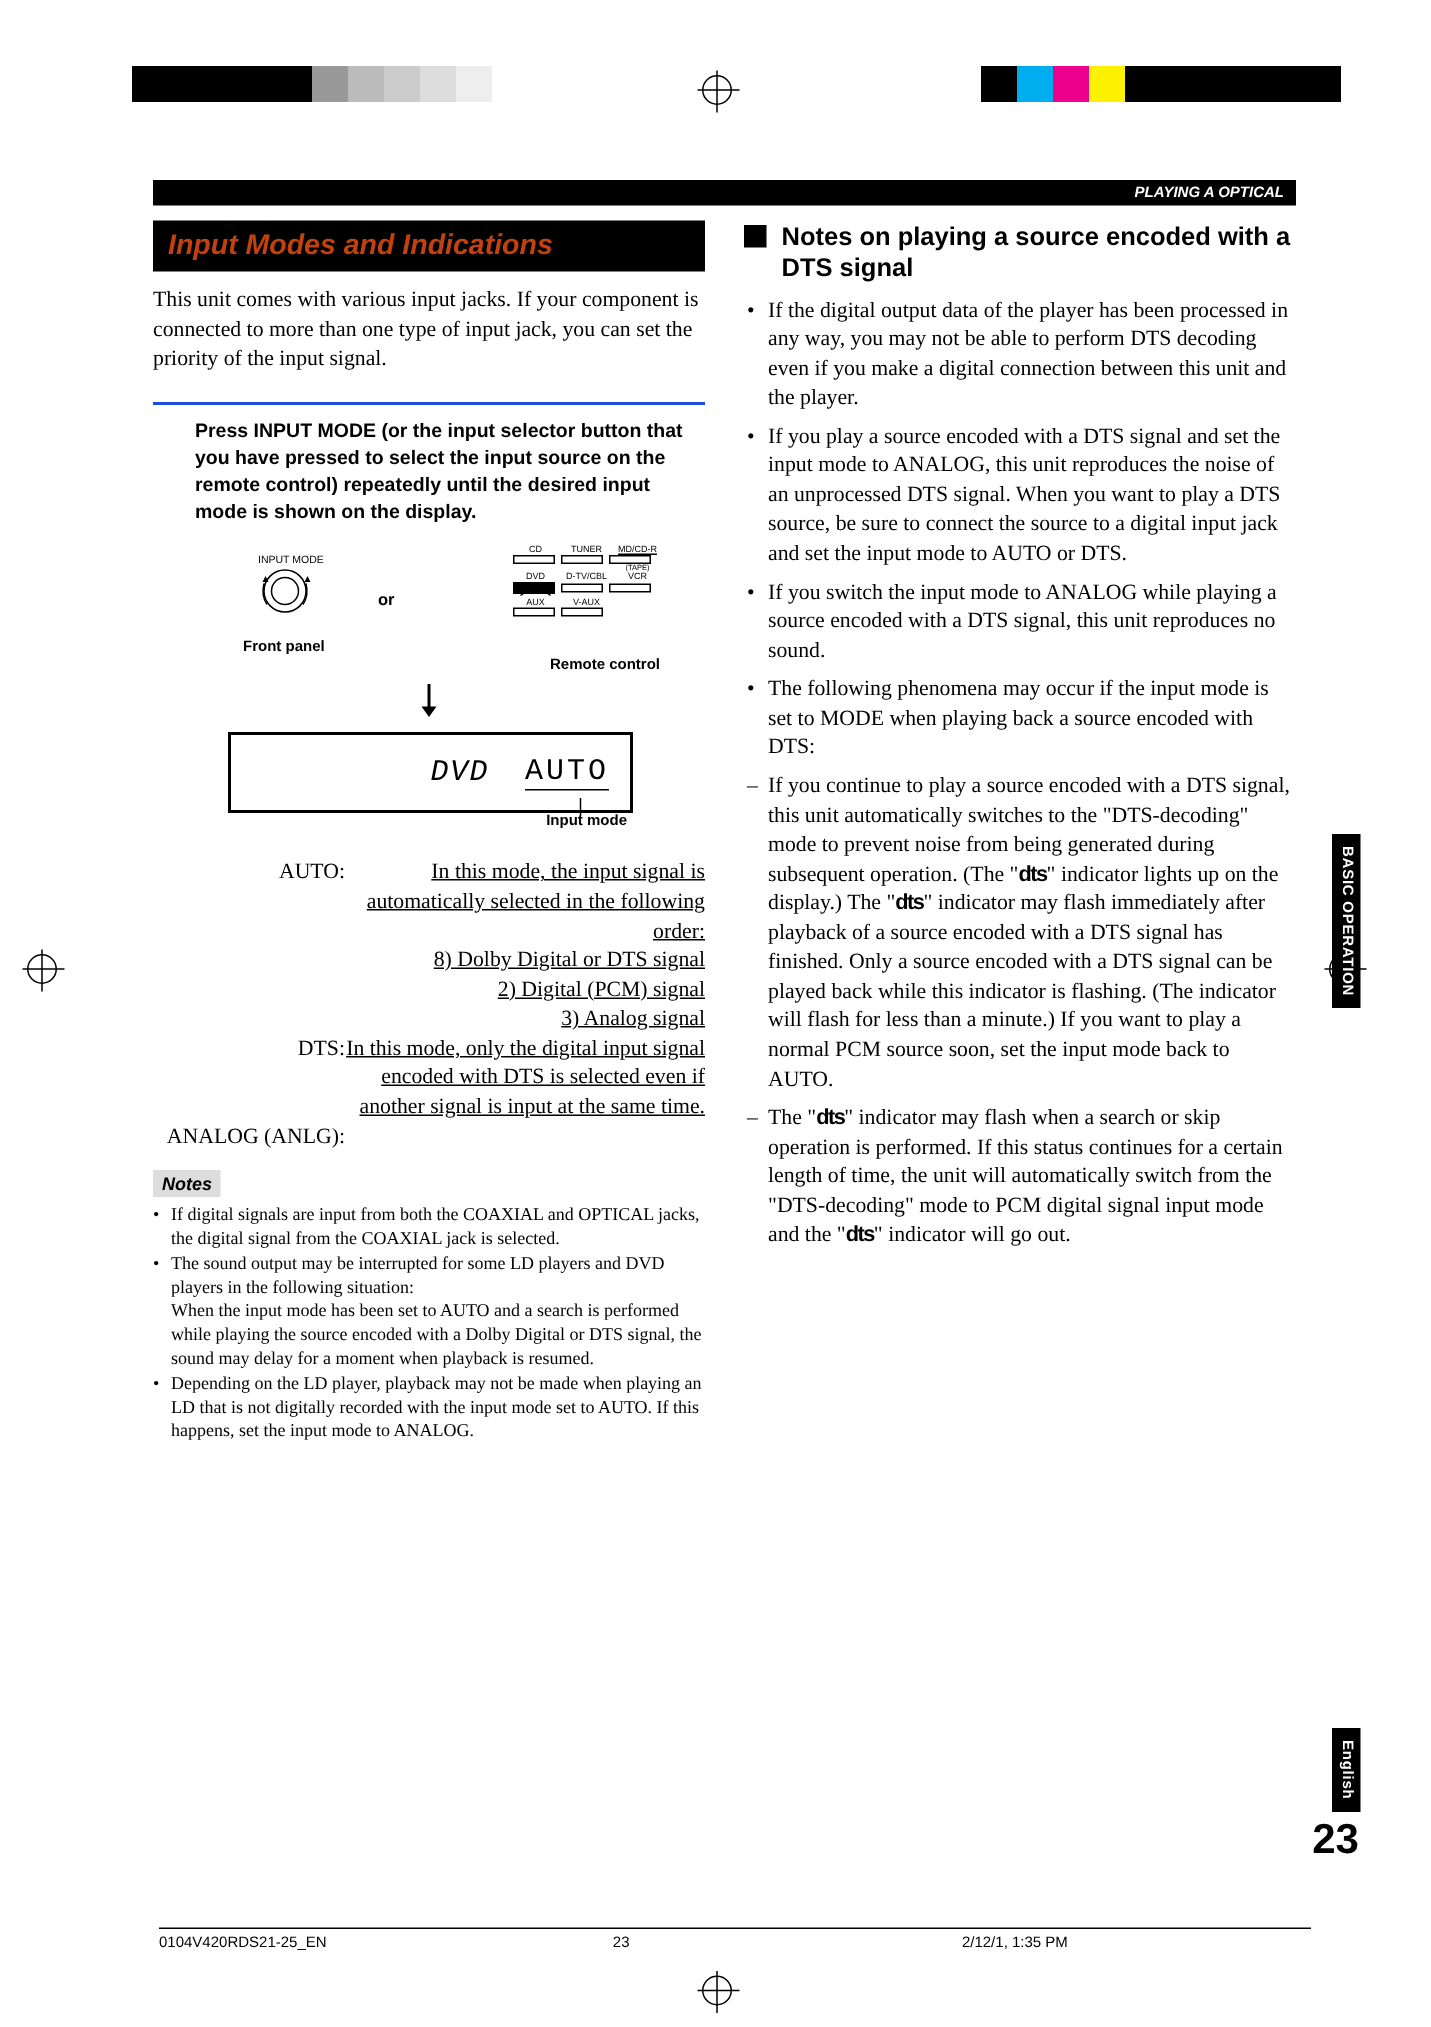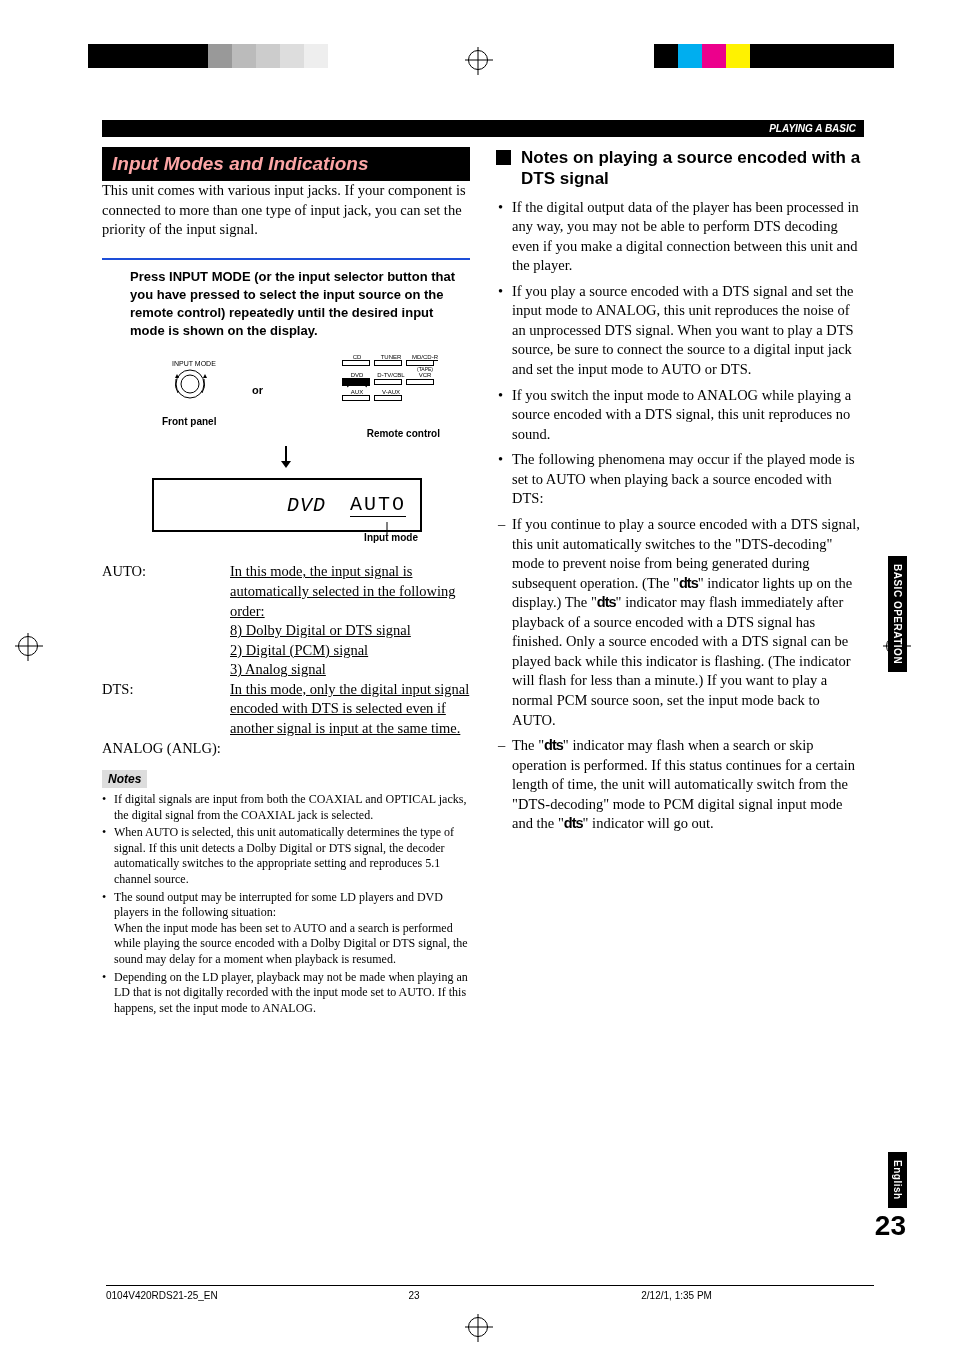--- a/index.html
+++ b/index.html
@@ -81,26 +81,27 @@
     padding: 3px 8px;
     margin-bottom: 10px;
   }
   .columns {
     display: flex;
     gap: 26px;
   }
   .col { width: 368px; }
   .section-title {
     background: #000;
-    color: #fca5a5;
+    color: #c2410c;
     font-family: Arial, Helvetica, sans-serif;
     font-weight: bold;
     font-style: italic;
     font-size: 19px;
     padding: 6px 10px;
+    margin-bottom: 10px;
   }
   .serif-body {
     font-size: 14.5px;
     line-height: 1.35;
   }
   .instruction-block {
     border-top: 2px solid #1d4ed8;
     margin-top: 18px;
     padding-top: 8px;
   }
@@ -140,21 +141,21 @@
     font-family: "Courier New", monospace;
     letter-spacing: 2px;
     font-size: 20px;
     font-weight: 300;
   }
   .mode-list {
     font-size: 14.5px;
     line-height: 1.35;
     margin-top: 8px;
   }
-  .mode-list .row { display: flex; }
+  .mode-list .row { display: flex; text-align: right; }
   .mode-list .term { width: 128px; flex-shrink: 0; }
   .mode-list .def { flex: 1; text-decoration: underline; }
   .notes-header {
     font-family: Arial, Helvetica, sans-serif;
     font-weight: bold;
     font-style: italic;
     font-size: 12px;
     background: #ddd;
     display: inline-block;
     padding: 2px 6px;
@@ -273,21 +274,21 @@
     <div class="cb-black"></div>
       <div class="cb-black"></div>
       <div class="cb-black"></div>
   </div>
 </div>
 <div class="reg-side left"></div>
 <div class="reg-side right"></div>
 <div class="reg-mark-bottom"></div>
 
 <div class="page">
-  <div class="header-bar">PLAYING A BASIC</div>
+  <div class="header-bar">PLAYING A OPTICAL</div>
 
   <div class="columns">
 
     <div class="col">
       <div class="section-title">Input Modes and Indications</div>
       <p class="serif-body">This unit comes with various input jacks. If your component is connected to more than one type of input jack, you can set the priority of the input signal.</p>
 
       <div class="instruction-block">
         <p class="instruction-bold">Press INPUT MODE (or the input selector button that you have pressed to select the input source on the remote control) repeatedly until the desired input mode is shown on the display.</p>
 
@@ -379,37 +380,36 @@
           <div class="def">In this mode, only the digital input signal encoded with DTS is selected even if another signal is input at the same time.</div>
         </div>
         <div class="row">
           <div class="term">ANALOG (ANLG):</div>
         </div>
       </div>
 
       <div class="notes-header">Notes</div>
       <ul class="notes-list">
         <li>If digital signals are input from both the COAXIAL and OPTICAL jacks, the digital signal from the COAXIAL jack is selected.</li>
-        <li>When AUTO is selected, this unit automatically determines the type of signal. If this unit detects a Dolby Digital or DTS signal, the decoder automatically switches to the appropriate setting and reproduces 5.1 channel source.</li>
         <li style="white-space:pre-line;">The sound output may be interrupted for some LD players and DVD players in the following situation:
 When the input mode has been set to AUTO and a search is performed while playing the source encoded with a Dolby Digital or DTS signal, the sound may delay for a moment when playback is resumed.</li>
         <li>Depending on the LD player, playback may not be made when playing an LD that is not digitally recorded with the input mode set to AUTO. If this happens, set the input mode to ANALOG.</li>
       </ul>
     </div>
 
     <div class="col">
       <div class="right-heading">
         <div class="blk"></div>
         <div>Notes on playing a source encoded with a DTS signal</div>
       </div>
       <ul class="bullet-list">
         <li>If the digital output data of the player has been processed in any way, you may not be able to perform DTS decoding even if you make a digital connection between this unit and the player.</li>
         <li>If you play a source encoded with a DTS signal and set the input mode to ANALOG, this unit reproduces the noise of an unprocessed DTS signal. When you want to play a DTS source, be sure to connect the source to a digital input jack and set the input mode to AUTO or DTS.</li>
         <li>If you switch the input mode to ANALOG while playing a source encoded with a DTS signal, this unit reproduces no sound.</li>
-        <li>The following phenomena may occur if the played mode is set to AUTO when playing back a source encoded with DTS:</li>
+        <li>The following phenomena may occur if the input mode is set to MODE when playing back a source encoded with DTS:</li>
         <ul class="dash">
           <li>If you continue to play a source encoded with a DTS signal, this unit automatically switches to the "DTS-decoding" mode to prevent noise from being generated during subsequent operation. (The "<span class="dts-logo">dts</span>" indicator lights up on the display.) The "<span class="dts-logo">dts</span>" indicator may flash immediately after playback of a source encoded with a DTS signal has finished. Only a source encoded with a DTS signal can be played back while this indicator is flashing. (The indicator will flash for less than a minute.) If you want to play a normal PCM source soon, set the input mode back to AUTO.</li>
           <li>The "<span class="dts-logo">dts</span>" indicator may flash when a search or skip operation is performed. If this status continues for a certain length of time, the unit will automatically switch from the "DTS-decoding" mode to PCM digital signal input mode and the "<span class="dts-logo">dts</span>" indicator will go out.</li>
         </ul>
       </ul>
     </div>
   </div>
 
   <div class="side-tabs">
     <div class="tab">BASIC OPERATION</div>

